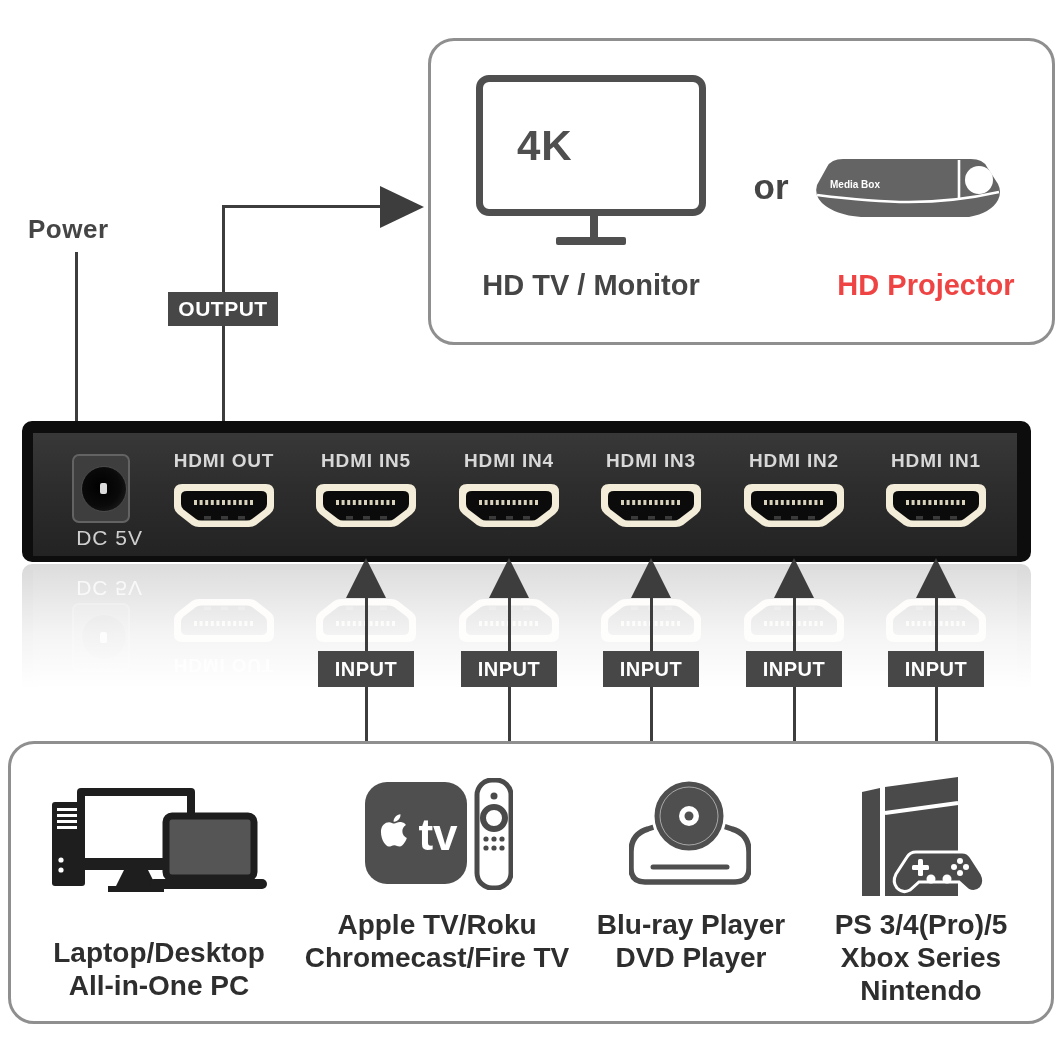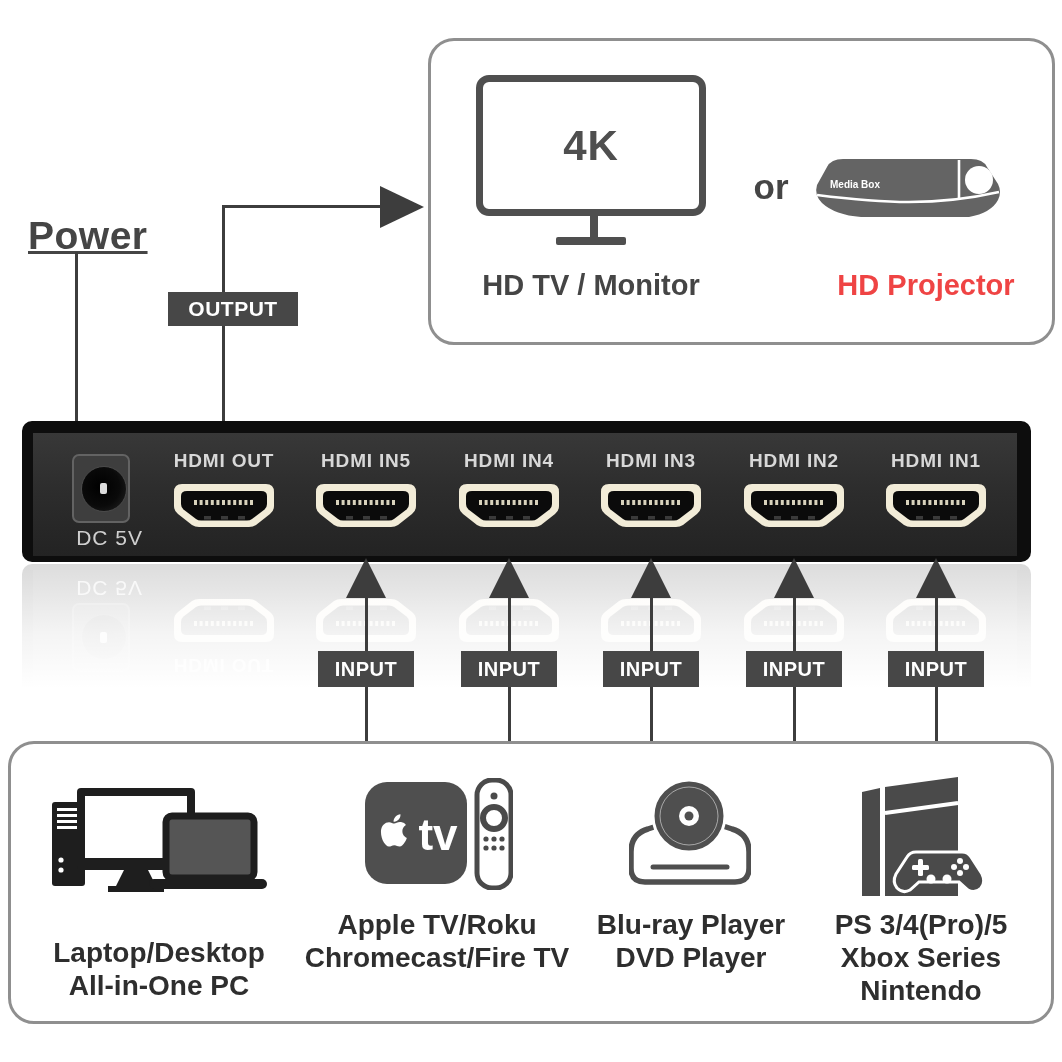--- a/index.html
+++ b/index.html
@@ -5,26 +5,26 @@
   html,body{margin:0;padding:0;background:#fff;}
   .stage{
     position:relative;width:1062px;height:1062px;background:#fff;overflow:hidden;
     font-family:"Liberation Sans",sans-serif;
   }
   .abs{position:absolute;}
   .line{position:absolute;background:#3d3d3d;}
   .txt{position:absolute;color:#454545;font-weight:700;}
 
   
-  .power-label{left:28px;top:214px;font-size:39px;letter-spacing:.5px;text-decoration:underline;}
+  .power-label{left:28px;top:214px;font-size:26px;letter-spacing:.5px;}
   .badge{
     position:absolute;background:#474747;color:#fff;font-weight:700;
     display:flex;align-items:center;justify-content:center;letter-spacing:.5px;
   }
-  .output-badge{left:168px;top:292px;width:130px;height:34px;font-size:21px;}
+  .output-badge{left:168px;top:292px;width:110px;height:34px;font-size:21px;}
   .input-badge{top:651px;width:96px;height:36px;font-size:20px;}
 
   
   .arrow-right{
     position:absolute;width:0;height:0;
     border-top:21px solid transparent;border-bottom:21px solid transparent;
     border-left:44px solid #3d3d3d;
   }
   .arrow-up{
     position:absolute;width:0;height:0;
@@ -33,21 +33,21 @@
   }
 
   
   .top-box{
     left:428px;top:38px;width:627px;height:307px;
     border:3px solid #8f8f8f;border-radius:26px;box-sizing:border-box;background:#fff;
   }
   .tv-screen{
     position:absolute;left:45px;top:34px;width:230px;height:141px;box-sizing:border-box;
     border:7px solid #4f4f4f;border-radius:13px;background:#fff;
-    display:flex;align-items:center;justify-content:center;
+    display:flex;align-items:center;padding-left:34px;
   }
   .tv-4k{font-size:42px;font-weight:700;color:#4f4f4f;letter-spacing:1px;}
   .tv-neck{position:absolute;left:159px;top:175px;width:8px;height:23px;background:#4f4f4f;}
   .tv-base{position:absolute;left:125px;top:196px;width:70px;height:8px;background:#4f4f4f;border-radius:2px;}
   .tv-caption{position:absolute;left:30px;top:228px;width:260px;text-align:center;font-size:29px;font-weight:700;color:#454545;}
   .or-text{position:absolute;left:308px;top:126px;width:64px;text-align:center;font-size:35px;font-weight:700;color:#454545;}
   .projector-caption{position:absolute;left:375px;top:228px;width:240px;text-align:center;font-size:29px;font-weight:700;color:#ef4444;}
 
   
   .device-wrap{position:absolute;left:22px;top:421px;width:1009px;height:141px;}

